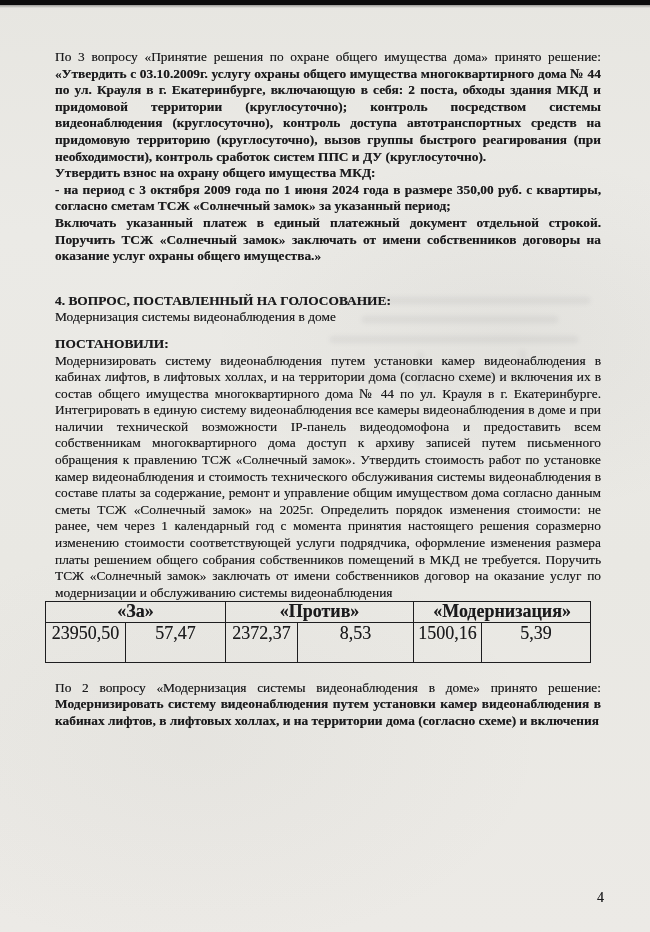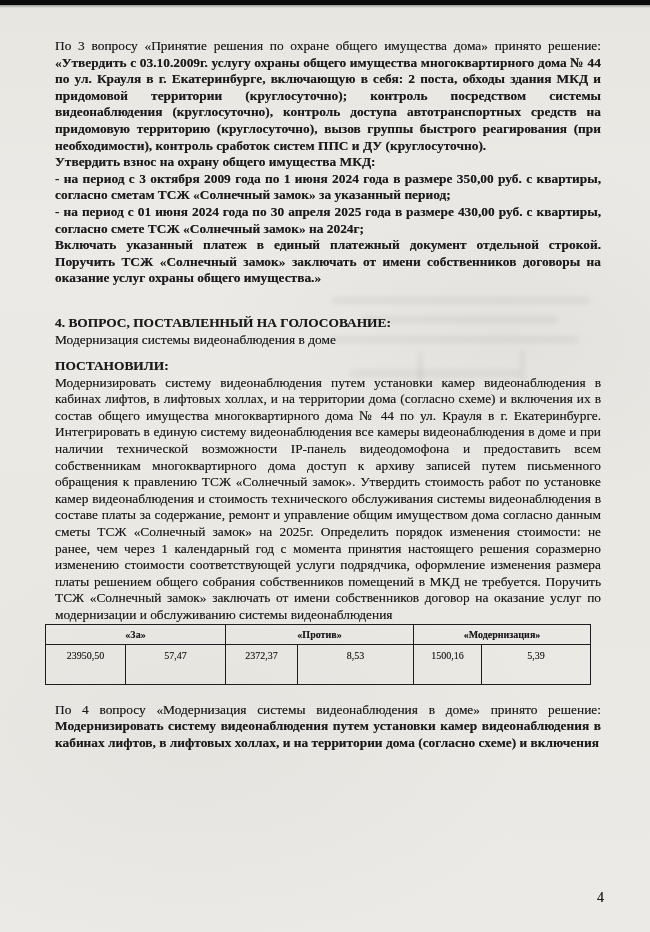--- a/index.html
+++ b/index.html
@@ -13,40 +13,40 @@
       linear-gradient(180deg, #e7e6e1 0%, #ebeae6 25%, #e9e8e3 60%, #eceae6 100%);
     overflow:hidden;
     font-family:"Liberation Serif","DejaVu Serif",serif;
     color:#1b1b1d;
   }
   .top-strip { position:absolute; top:0; left:0; width:100%; height:5px; background:#0c0c0c; }
   .top-strip-fade { position:absolute; top:5px; left:0; width:100%; height:3px;
     background:linear-gradient(180deg, rgba(12,12,12,0.35), rgba(12,12,12,0)); }
 
   .content {
-    position:absolute; left:55px; top:38px; width:546px;
+    position:absolute; left:55px; top:49px; width:546px;
     font-size:13.4px; line-height:16.6px;
     text-align:justify;
     text-shadow:0 0 0.5px rgba(25,25,28,0.55);
   }
   .content p { margin:0; }
   .b { font-weight:bold; }
   .hdr { font-weight:bold; }
   .hdr-q { margin-top:28px !important; }
   .hdr-prop { margin-top:10px !important; }
   .hdr-res { margin-top:10px !important; margin-bottom:3px !important; text-decoration:underline; }
   .quorum { margin-top:18px !important; }
   .decision { margin-top:17px !important; }
 
   table.votes {
     table-layout:fixed;
     border-collapse:collapse;
     width:545px;
     margin-left:-10px;
-    font-size:10px; line-height:15.6px;
+    font-size:18px; line-height:15.6px;
     text-shadow:0 0 0.5px rgba(25,25,28,0.5);
   }
   table.votes td, table.votes th {
     border:1.6px solid #1e1e20;
     text-align:center;
     padding:1px 3px;
     overflow-wrap:break-word;
     word-wrap:break-word;
   }
   table.votes th { font-weight:bold; padding:2px 3px; }
@@ -84,21 +84,20 @@
 
   <div class="content">
 
     <p>
       <span>По 3 вопросу «Принятие решения по охране общего имущества дома» принято решение:</span>
       <span class="b">«Утвердить с 03.10.2009г. услугу охраны общего имущества многоквартирного дома  № 44 по ул. Крауля в г. Екатеринбурге, включающую в себя: 2 поста, обходы здания МКД и придомовой территории (круглосуточно); контроль посредством системы видеонаблюдения (круглосуточно), контроль доступа автотранспортных средств на придомовую территорию (круглосуточно), вызов группы быстрого реагирования (при необходимости), контроль сработок систем ППС и ДУ (круглосуточно).</span>
     </p>
 
     <p class="b">Утвердить взнос на охрану общего имущества МКД:</p>
     <p class="b">-  на период с 3 октября 2009 года по 1 июня 2024 года в размере 350,00 руб. с квартиры, согласно сметам ТСЖ «Солнечный замок» за указанный период;</p>
-    <p class="b">- на период с 01 июня 2024 года по 30 апреля 2025 года в размере 430,00 руб. с квартиры, согласно смете ТСЖ «Солнечный замок» на 2024г;</p>
     <p class="b">Включать указанный платеж в единый платежный документ отдельной строкой. Поручить ТСЖ «Солнечный замок» заключать от имени собственников договоры на оказание услуг охраны общего имущества.»</p>
 
     <p class="hdr hdr-q">4. ВОПРОС, ПОСТАВЛЕННЫЙ НА ГОЛОСОВАНИЕ:</p>
     <p>Модернизация системы видеонаблюдения в доме</p>
 
     <p class="hdr hdr-prop">ПОСТАНОВИЛИ:</p>
     <p>Модернизировать систему видеонаблюдения путем установки камер видеонаблюдения в кабинах лифтов, в лифтовых холлах, и на территории дома (согласно схеме) и включения их в состав общего имущества многоквартирного дома № 44 по ул. Крауля в г. Екатеринбурге. Интегрировать в единую систему видеонаблюдения все камеры видеонаблюдения в доме и при наличии технической возможности IP-панель видеодомофона и предоставить всем собственникам многоквартирного дома доступ к архиву записей путем письменного обращения к правлению ТСЖ «Солнечный замок». Утвердить стоимость работ по установке камер видеонаблюдения и стоимость технического обслуживания системы видеонаблюдения в составе платы за содержание, ремонт и управление общим имуществом дома согласно данным сметы ТСЖ «Солнечный замок» на 2025г. Определить порядок изменения стоимости: не ранее, чем через 1 календарный год с момента принятия настоящего решения соразмерно изменению стоимости соответствующей услуги подрядчика, оформление изменения размера платы решением общего собрания собственников помещений в МКД не требуется. Поручить ТСЖ «Солнечный замок» заключать от имени собственников договор на оказание услуг по модернизации и обслуживанию системы видеонаблюдения</p>
 
 
     <table class="votes">
@@ -122,21 +121,21 @@
         <td class="val">2372,37</td>
         <td class="val">8,53</td>
         <td class="val">1500,16</td>
         <td class="val">5,39</td>
       </tr>
     </tbody>
       </table>
 
 
     <p class="decision">
-      <span>По 4 вопросу «Модернизация системы видеонаблюдения в доме» принято решение:</span>
+      <span>По 2 вопросу «Модернизация системы видеонаблюдения в доме» принято решение:</span>
       <span class="b">Модернизировать систему видеонаблюдения путем установки камер видеонаблюдения в кабинах лифтов, в лифтовых холлах, и на территории дома (согласно схеме) и включения</span>
     </p>
 
   </div>
 
   <div class="page-number">4</div>
 
 </div>
 
 </body></html>

